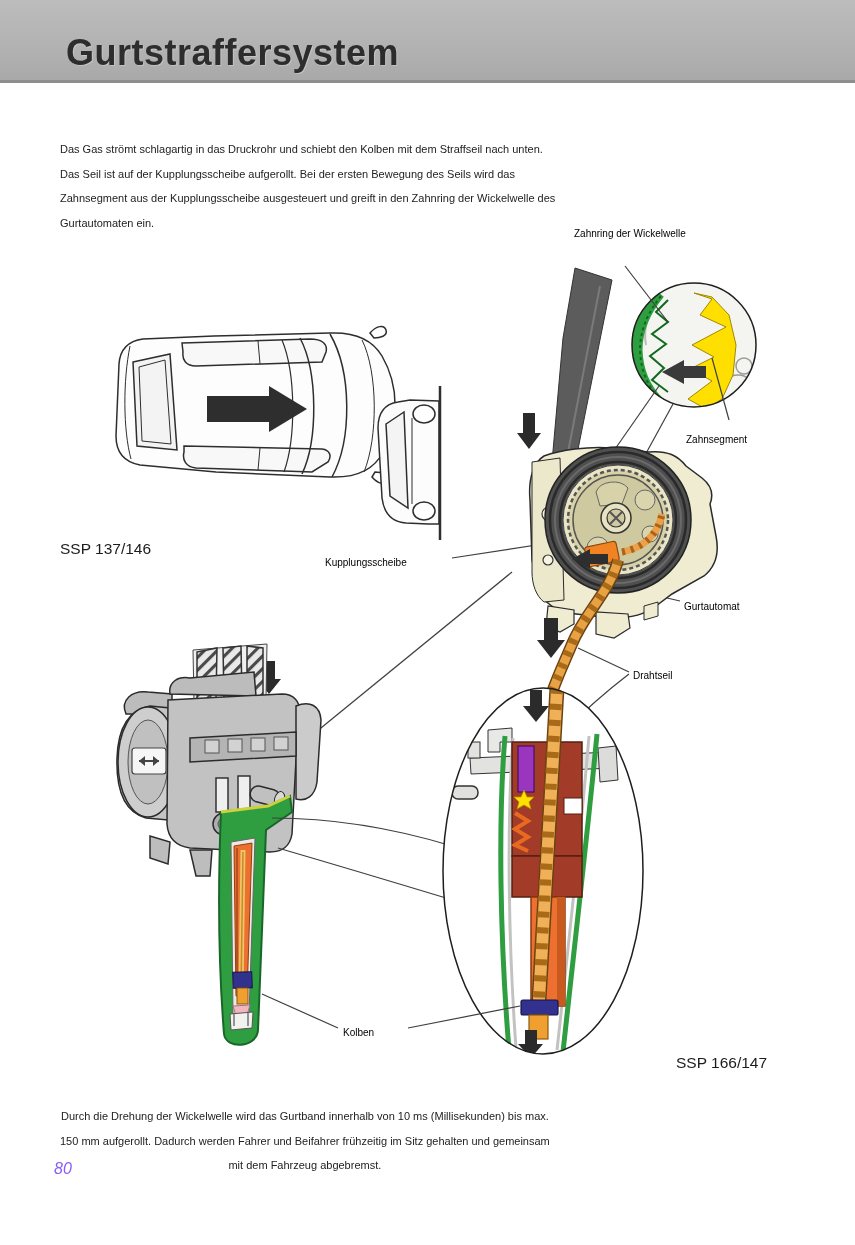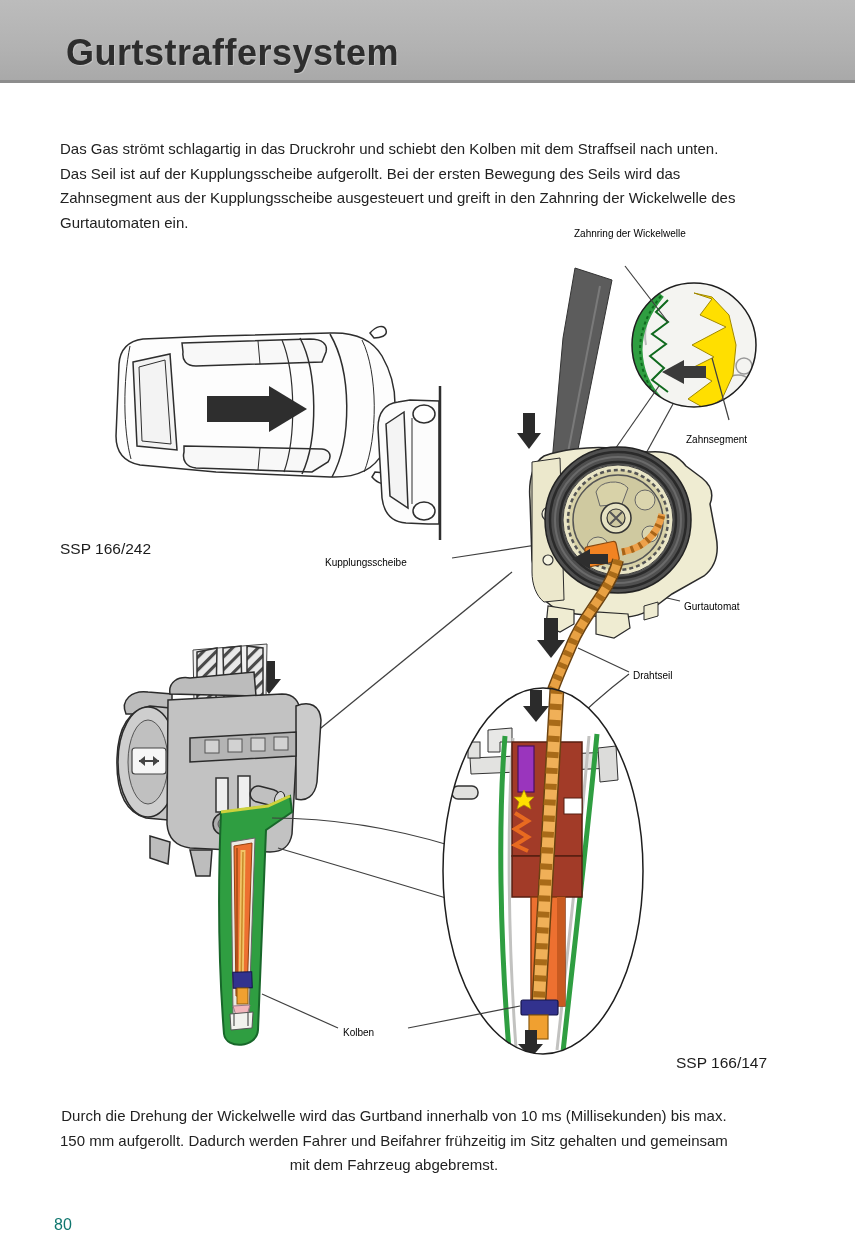--- a/index.html
+++ b/index.html
@@ -10,35 +10,35 @@
   .header-bar{
     position:absolute;left:0;top:0;width:855px;height:80px;
     background:linear-gradient(180deg,#bcbcbc 0%,#b2b2b2 60%,#a9a9a9 100%);
     border-bottom:3px solid #8d8d8d;
   }
   .page-title{
     position:absolute;left:58px;top:24px;margin:8px;
     font-size:36px;font-weight:700;color:#2d2d2d;letter-spacing:.5px;
     text-shadow:1px 1px 0 rgba(255,255,255,.25);
   }
-  .para{position:absolute;font-size:15px;line-height:24.6px;color:#222;}
+  .para{position:absolute;font-size:11px;line-height:24.6px;color:#222;}
   .para div{white-space:nowrap;}
   #intro{left:60px;top:137px;}
   #outro{left:60px;top:1104px;text-align:center;}
   .fig-label{position:absolute;font-size:10px;line-height:28px;color:#000000;}
   .caption{position:absolute;font-size:15.5px;color:#1c1c1c;}
   #lbl-zahnring{left:574px;top:220px;width:112px;}
   #lbl-zahnsegment{left:686px;top:426px;}
   #lbl-kupplungsscheibe{left:309px;top:549px;margin-left:16px;}
   #lbl-gurtautomat{left:684px;top:593px;}
   #lbl-drahtseil{left:633px;top:662px;}
   #lbl-kolben{left:343px;top:1019px;}
   #cap-fig1{left:60px;top:540px;}
   #cap-fig2{left:676px;top:1054px;}
-  .page-number{position:absolute;left:54px;top:1216px;font-size:16px;color:#0f766e;}
+  .page-number{position:absolute;left:54px;top:1160px;font-size:16px;color:#8b5cf6;font-style:italic;}
   svg.diagram{position:absolute;left:0;top:0;}
 </style>
 </head>
 <body>
 
 <div class="header-bar">
   <h1 class="page-title">Gurtstraffersystem</h1>
 </div>
 
 <div id="intro" class="para">
@@ -280,21 +280,21 @@
     <path d="M408,1028 L520,1006"></path>
   </g>
 </svg>
 
 <div id="lbl-zahnring" class="fig-label">Zahnring der Wickelwelle</div>
 <div id="lbl-zahnsegment" class="fig-label">Zahnsegment</div>
 <div id="lbl-kupplungsscheibe" class="fig-label">Kupplungsscheibe</div>
 <div id="lbl-gurtautomat" class="fig-label">Gurtautomat</div>
 <div id="lbl-drahtseil" class="fig-label">Drahtseil</div>
 <div id="lbl-kolben" class="fig-label">Kolben</div>
-<div id="cap-fig1" class="caption">SSP 166/242</div>
+<div id="cap-fig1" class="caption">SSP 137/146</div>
 <div id="cap-fig2" class="caption">SSP 166/147</div>
 
 <div id="outro" class="para">
   <div>Durch die Drehung der Wickelwelle wird das Gurtband innerhalb von 10 ms (Millisekunden) bis max.</div>
   <div>150 mm aufgerollt. Dadurch werden Fahrer und Beifahrer frühzeitig im Sitz gehalten und gemeinsam</div>
   <div>mit dem Fahrzeug abgebremst.</div>
 </div>
 
 <div class="page-number">80</div>
 

